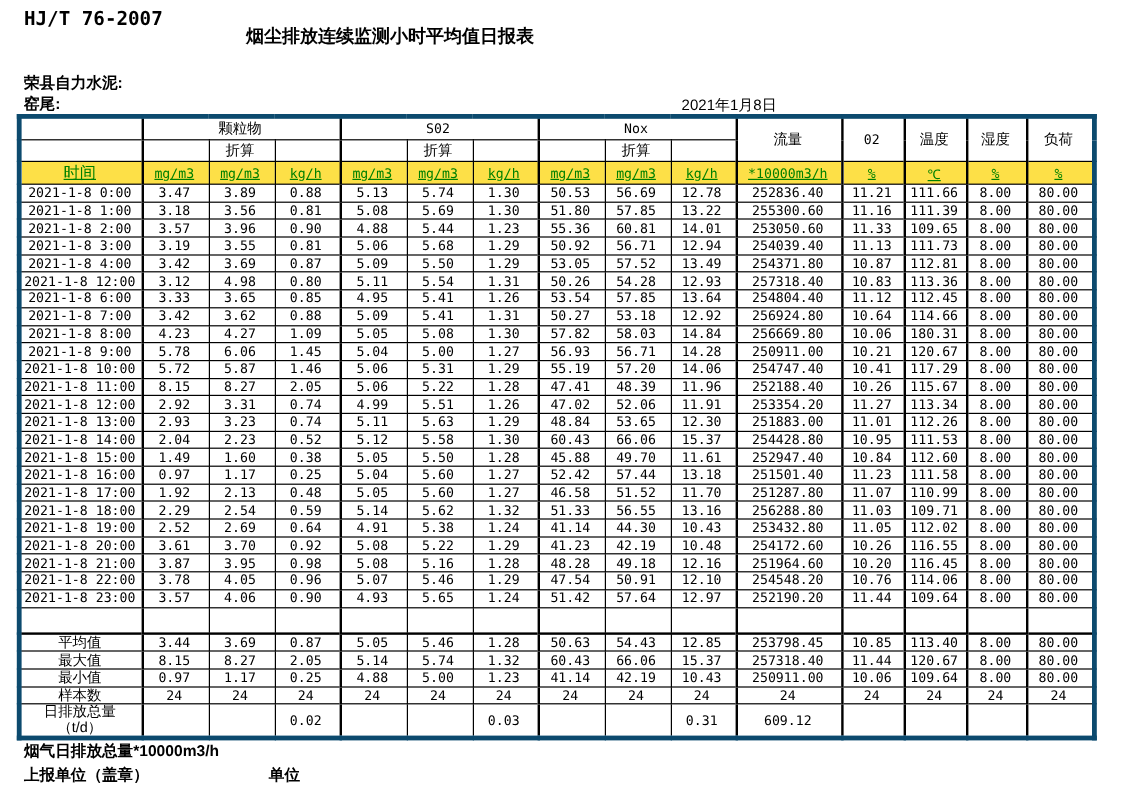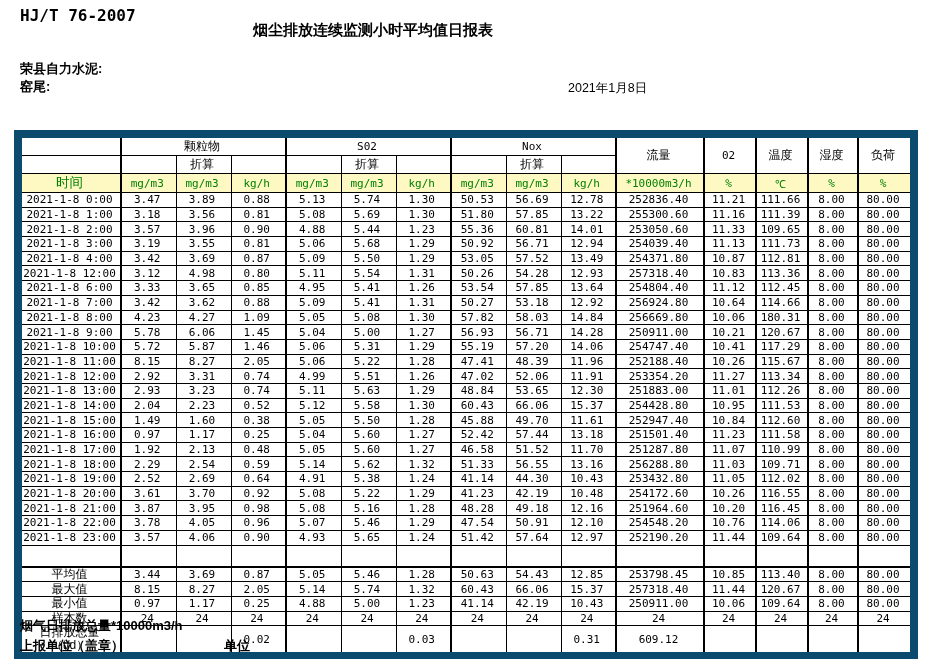--- a/index.html
+++ b/index.html
@@ -3,42 +3,42 @@
 <meta charset="utf-8">
 <style>
   * { box-sizing: border-box; }
   html,body { margin:0; padding:0; }
   body {
     width:935px; height:659px; position:relative; background:#ffffff;
     font-family:"Liberation Sans", sans-serif; color:#000;
   }
   .abs { position:absolute; white-space:nowrap; }
   #doc-code { left:20px; top:6px; font-family:"DejaVu Sans Mono", monospace; font-weight:bold; font-size:16px; letter-spacing:0px; }
-  #report-title { left:205px; top:21px; font-size:15px; font-weight:bold;margin-left:48px; }
+  #report-title { left:205px; top:21px; font-size:15px; font-weight:bold; }
   #company-name { left:20px; top:60px; font-size:13px; font-weight:bold; }
   #location-name { left:20px; top:78px; font-size:13px; font-weight:bold; }
   #report-date { left:568px; top:80px; font-size:12.5px; }
 
   table#report-table {
-    position:absolute; left:14px; top:130px;
+    position:absolute; left:14px; top:95px;
     border-collapse:collapse; table-layout:fixed;
-    border:8px solid #0c4a6e;
+    border:4px solid #0c4a6e;
     font-size:11px;
   }
   #report-table th, #report-table td {
     border:1px solid #000; padding:0 3px 0 0; overflow:hidden;
     font-weight:normal; text-align:center;
   }
   .gb { border-right-width:2px !important; }
   thead tr.group-row th { height:16px; font-size:12px; }
   thead tr.group-row th.latin { font-family:"DejaVu Sans Mono", monospace; font-size:11px; }
   thead tr.sub-row th { height:14px; font-size:12px; }
   thead tr.unit-row th {
-    height:18px; background:#fef9c3; color:#008000;
-    border-color:#3d9a3d; font-family:"DejaVu Sans Mono", monospace; font-size:11px;
+    height:18px; background:#fde047; color:#008000;
+    border-color:#3d9a3d; font-family:"DejaVu Sans Mono", monospace; font-size:11px;text-decoration:underline;
   }
   thead tr.unit-row th.time-label { font-family:"Liberation Sans", sans-serif; font-size:13.5px; }
   tbody td {
     height:14.7px; font-family:"DejaVu Sans Mono", monospace;
     text-align:right; line-height:13px;
   }
   tbody td.time-cell { padding-right:2px; }
   tbody tr.spacer-row td { height:22px; }
   tbody tr.spacer-row td, tbody tr.spacer-row { border-bottom:2px solid #000; }
   tbody td.sum-label { font-family:"Liberation Sans", sans-serif; font-size:12px; text-align:right; }

